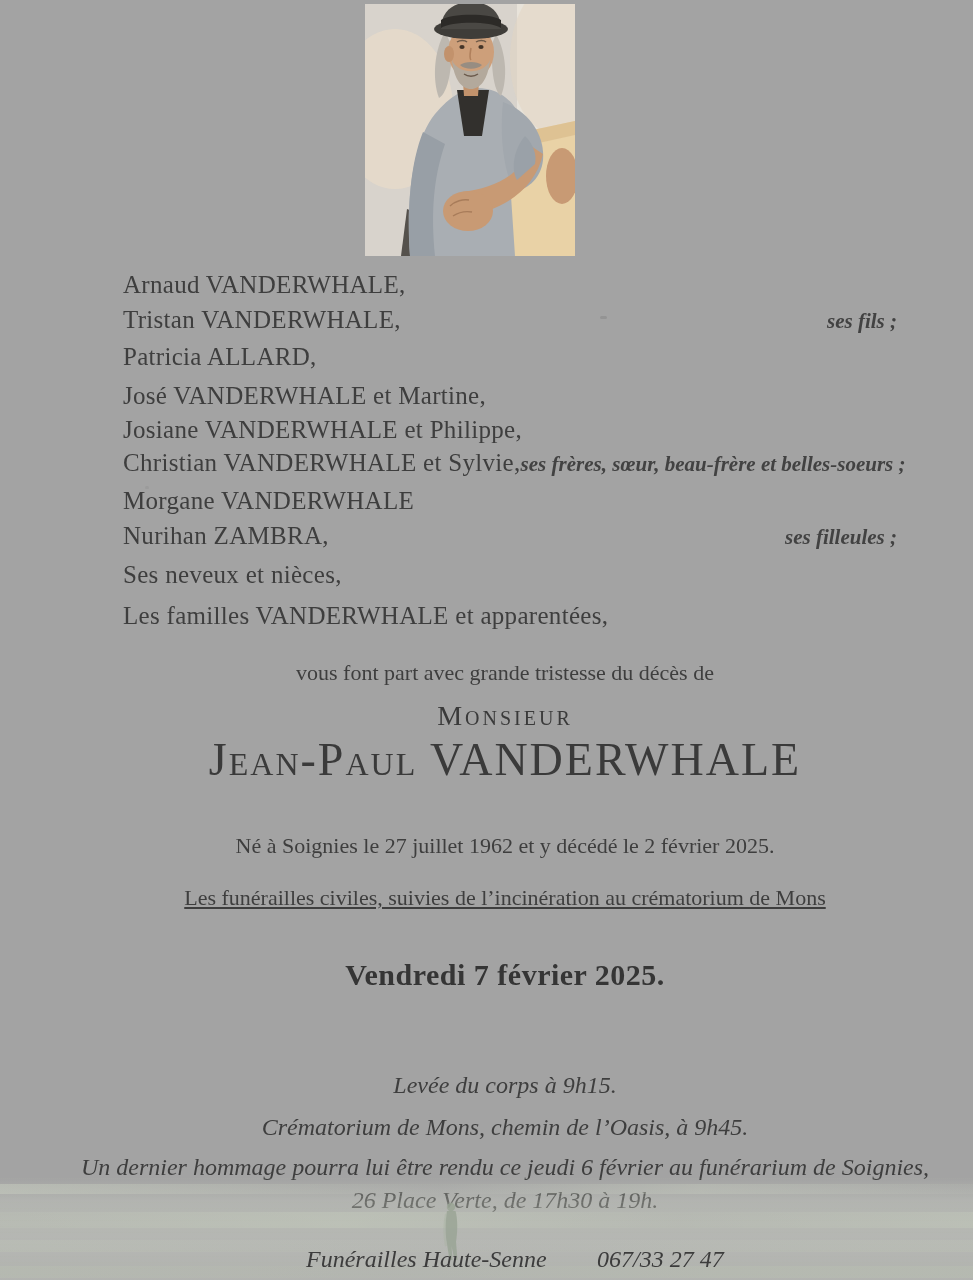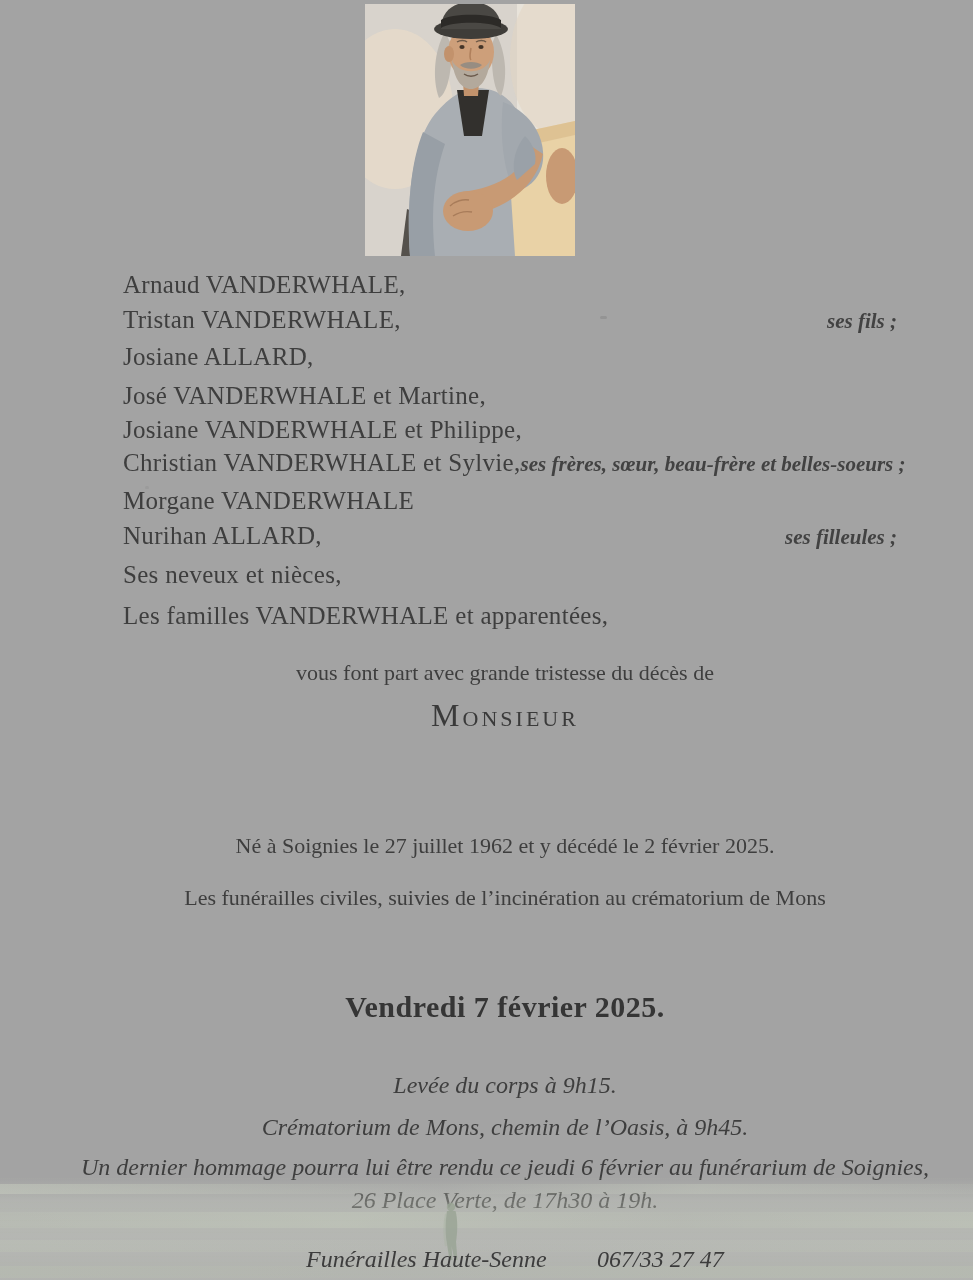--- a/index.html
+++ b/index.html
@@ -25,27 +25,27 @@
     display:flex;justify-content:space-between;align-items:baseline;
     font-size:25px;line-height:1.1;white-space:nowrap;
   }
   .row .nm{letter-spacing:.3px;}
   .row .rel{font-style:italic;font-size:21px;color:#424242;font-weight:bold;}
   
   .cline{
     position:absolute;left:37px;width:936px;text-align:center;
     font-size:22px;line-height:31px;white-space:nowrap;
   }
-  .cline.wrap{white-space:normal;}
+  .cline.wrap{white-space:normal;text-decoration:underline;}
   .honorific{
-    font-variant:small-caps;font-size:32px;letter-spacing:3px;color:#3a3a3a;
+    font-variant:small-caps;font-size:28px;letter-spacing:3px;color:#3a3a3a;
   }
   .deceased{font-size:46px;letter-spacing:2px;color:#3a3a3a;}
   .deceased .fn{font-variant:small-caps;}
-  .bolddate{font-weight:bold;font-size:30px;letter-spacing:.5px;color:#353535;margin-top:32px;}
+  .bolddate{font-weight:bold;font-size:30px;letter-spacing:.5px;color:#353535;}
   .it{font-style:italic;font-size:24px;}
   
   .footer-name,.footer-phone{
     position:absolute;top:1246px;font-size:24px;font-style:italic;color:#3c3c3c;
     white-space:nowrap;
   }
   .footer-name{left:306px;}
   .footer-phone{left:597px;}
   
   .watermark{
@@ -128,57 +128,61 @@
   <div class="names">
     <div class="row" style="top:271px">
         <span class="nm">Arnaud VANDERWHALE,</span>
         <span class="rel"></span>
       </div>
     <div class="row" style="top:306px">
         <span class="nm">Tristan VANDERWHALE,</span>
         <span class="rel">ses fils ;</span>
       </div>
     <div class="row" style="top:343px">
-        <span class="nm">Josiane ALLARD,</span>
+        <span class="nm">Patricia ALLARD,</span>
         <span class="rel"></span>
       </div>
     <div class="row" style="top:382px">
         <span class="nm">José VANDERWHALE et Martine,</span>
         <span class="rel"></span>
       </div>
     <div class="row" style="top:416px">
         <span class="nm">Josiane VANDERWHALE et Philippe,</span>
         <span class="rel"></span>
       </div>
     <div class="row" style="top:449px">
         <span class="nm">Christian VANDERWHALE et Sylvie,</span>
         <span class="rel">ses frères, sœur, beau-frère et belles-soeurs ;</span>
       </div>
     <div class="row" style="top:487px">
         <span class="nm">Morgane VANDERWHALE</span>
         <span class="rel"></span>
       </div>
     <div class="row" style="top:522px">
-        <span class="nm">Nurihan ALLARD,</span>
+        <span class="nm">Nurihan ZAMBRA,</span>
         <span class="rel">ses filleules ;</span>
       </div>
     <div class="row" style="top:561px">
         <span class="nm">Ses neveux et nièces,</span>
         <span class="rel"></span>
       </div>
     <div class="row" style="top:602px">
         <span class="nm">Les familles VANDERWHALE et apparentées,</span>
         <span class="rel"></span>
       </div>
   </div>
 
   <div class="cline" style="top:657px">vous font part avec grande tristesse du décès de</div>
 
   <div class="cline honorific" style="top:700px">Monsieur</div>
 
+  <div class="cline deceased" style="top:744px">
+    <span class="fn">Jean-Paul</span>
+    <span class="ln">VANDERWHALE</span>
+  </div>
 
   <div class="cline" style="top:830px">Né à Soignies le 27 juillet 1962 et y décédé le 2 février 2025.</div>
 
   <div class="cline wrap" style="top:882px">
     <span style="display:block">Les funérailles civiles, suivies de l’incinération au crématorium de Mons</span>
   </div>
 
   <div class="cline bolddate" style="top:959px">Vendredi 7 février 2025.</div>
 
   <div class="cline it" style="top:1070px">Levée du corps à 9h15.</div>

